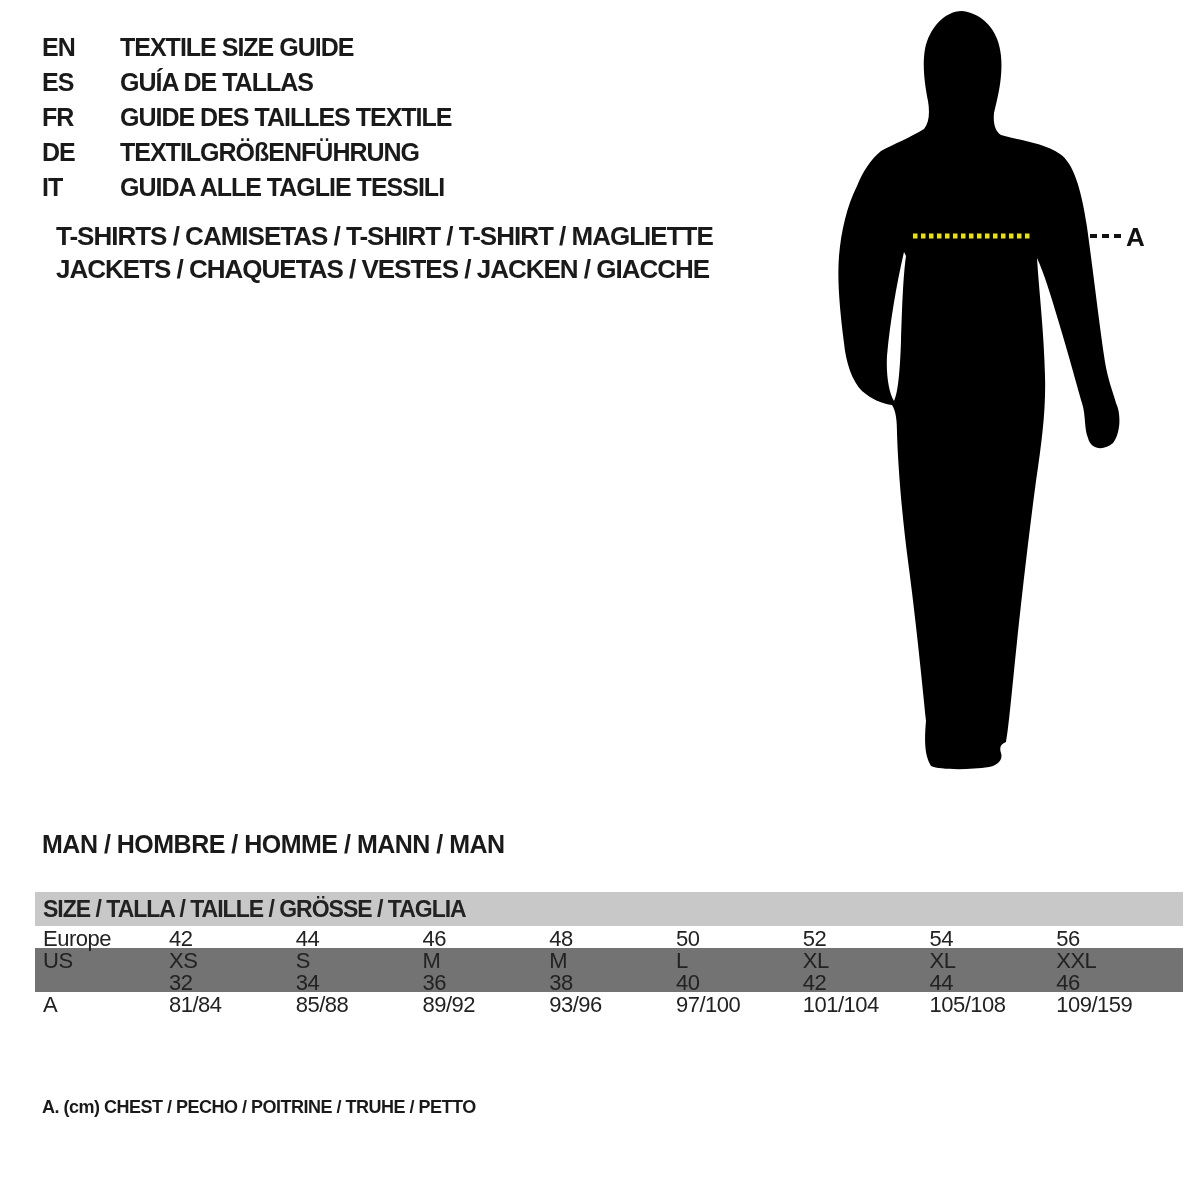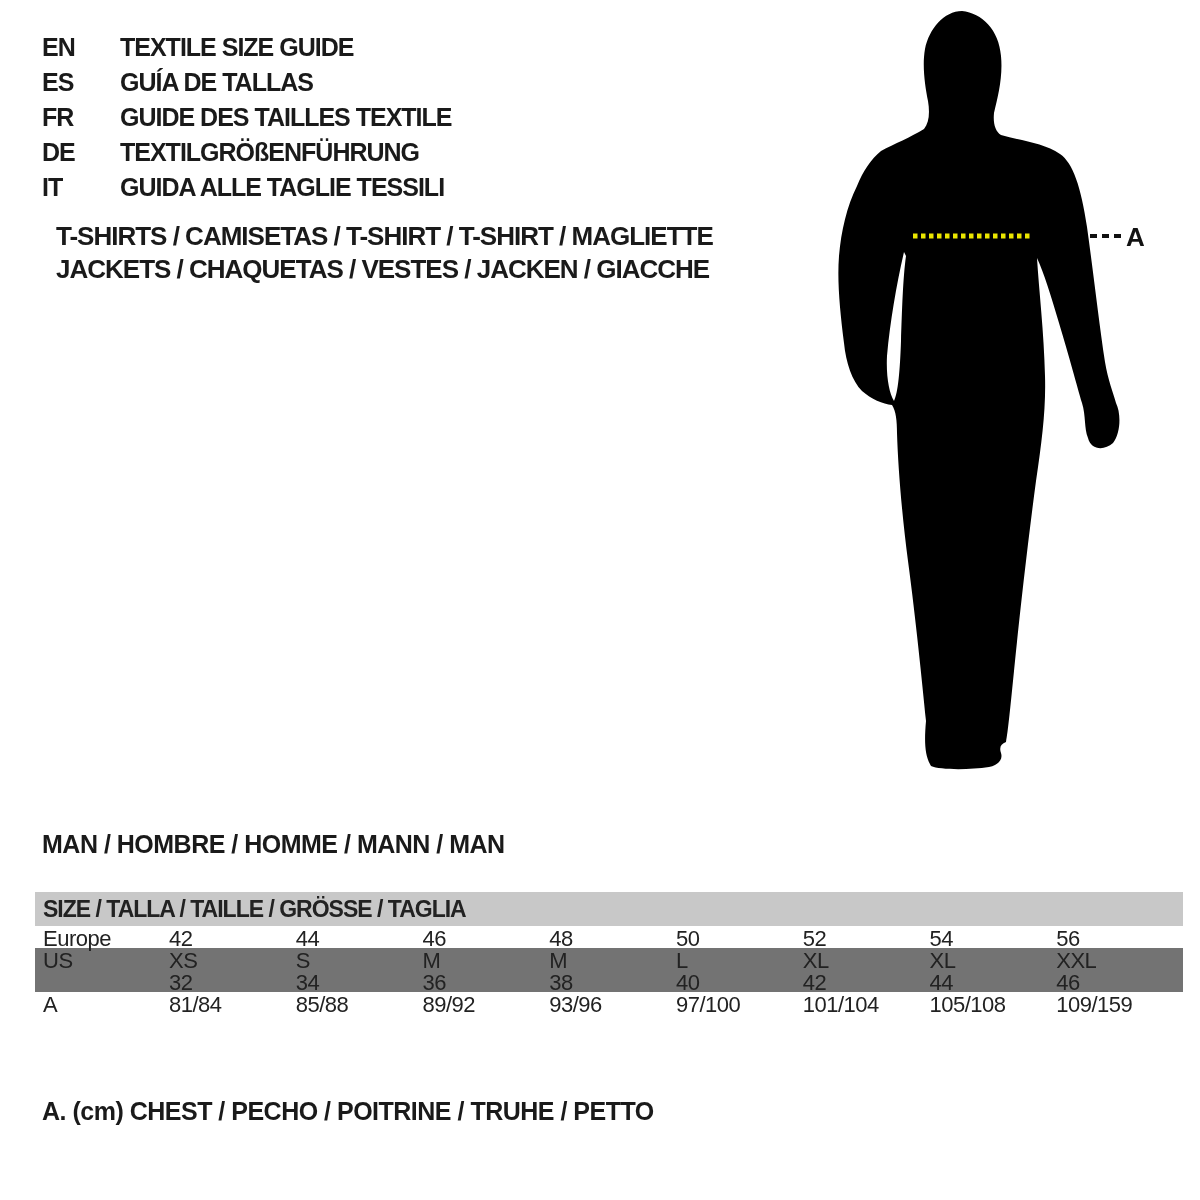--- a/index.html
+++ b/index.html
@@ -49,21 +49,21 @@
     height: 22px; align-items: center;
     font-size: 22px; letter-spacing: -0.5px; color: #222222;
   }
   .t-row.gray { background: #737373; }
   .row-label { padding-left: 8px; text-align: left; }
   .t-cell { text-align: left; }
 
   
   .footnote {
     position: absolute; left: 42px; top: 1097px;
-    font-weight: 700; font-size: 25px; letter-spacing: -0.5px;
+    font-weight: 700; font-size: 18px; letter-spacing: -0.5px;
   }
 </style>
 </head>
 <body>
 
 <div class="lang-block">
   <div class="lang-row">
     <span class="lang-code">EN</span>
     <span class="lang-title">TEXTILE SIZE GUIDE</span>
   </div>

